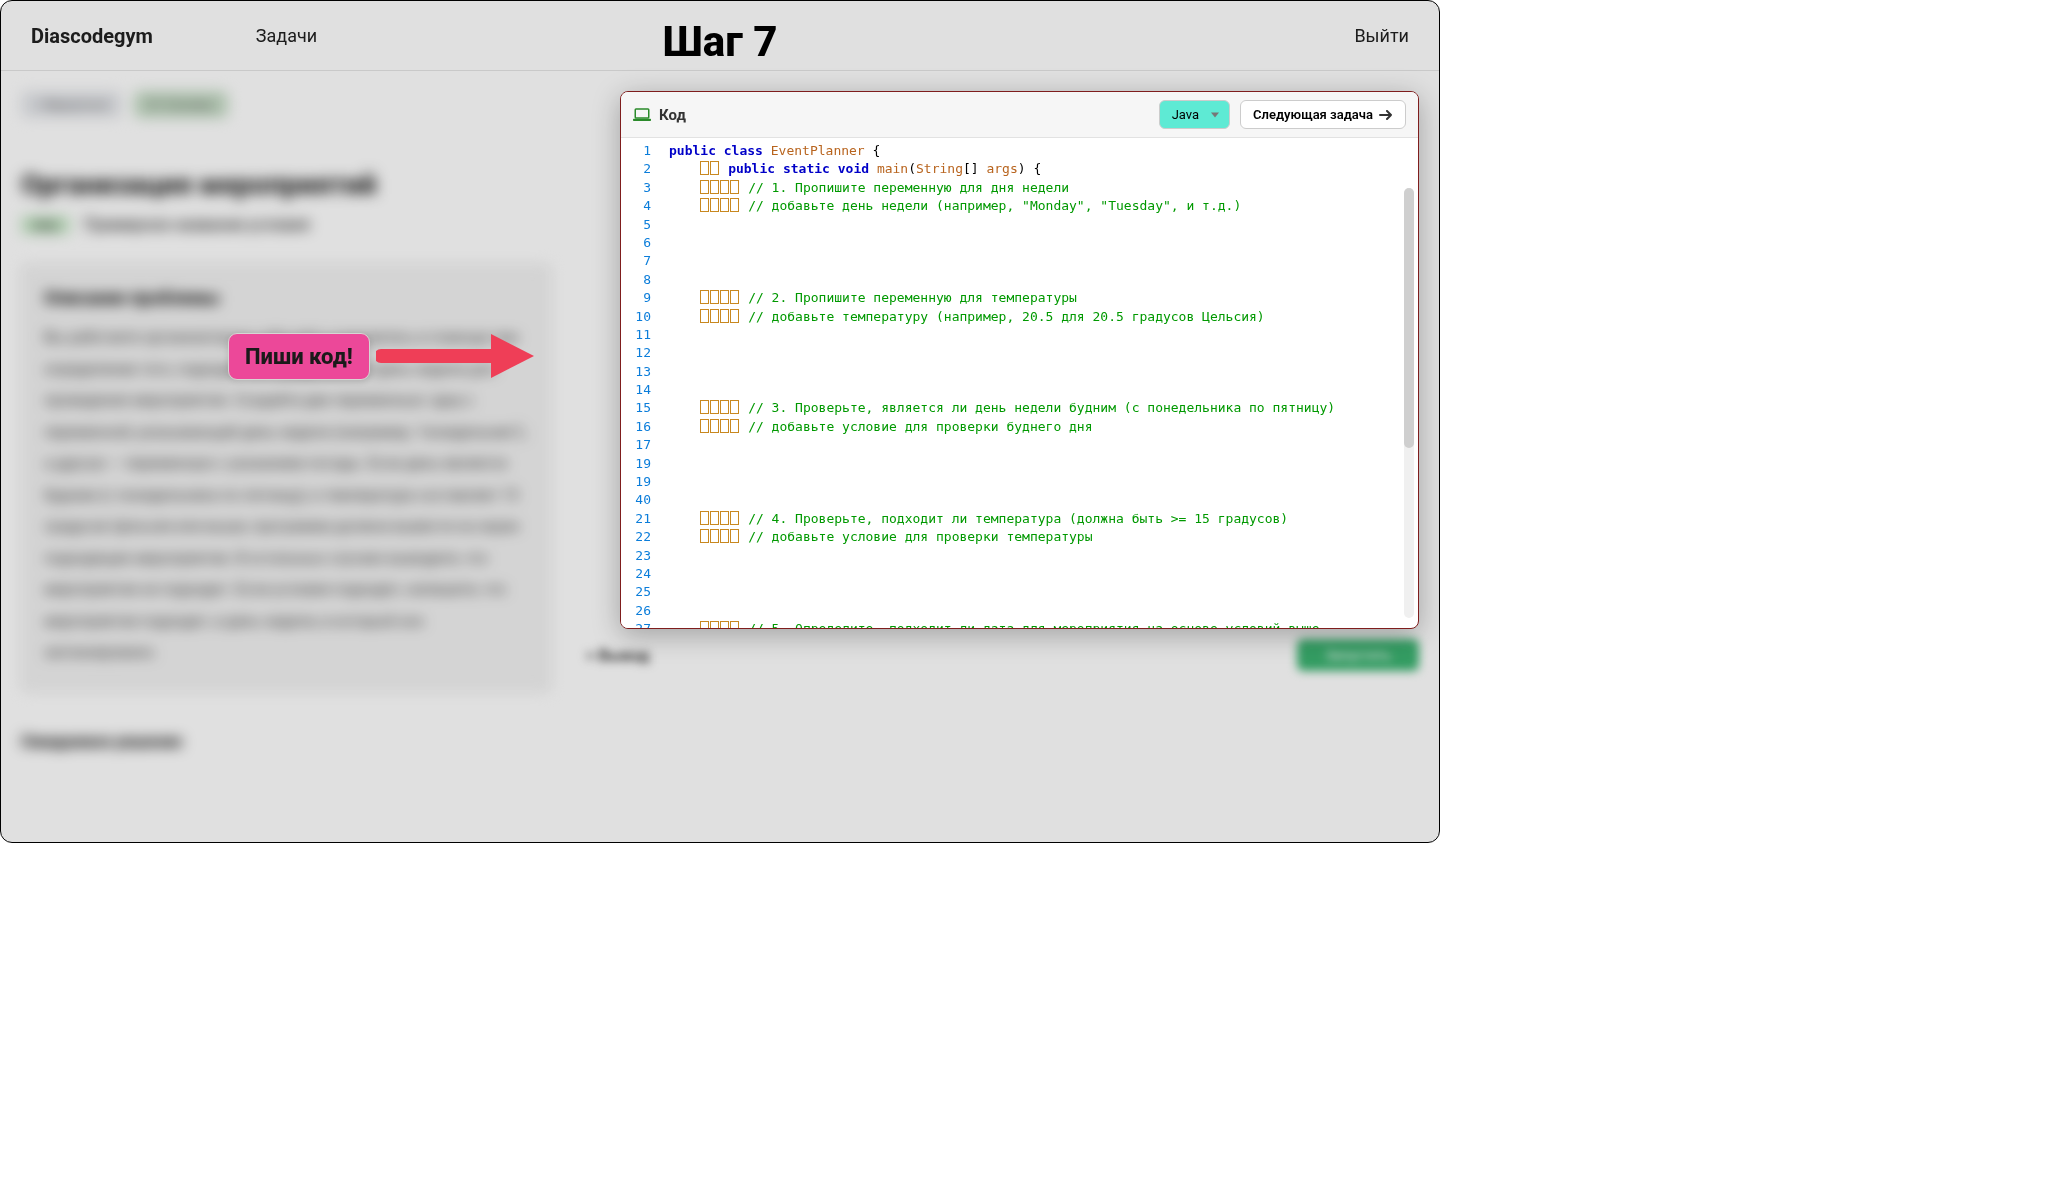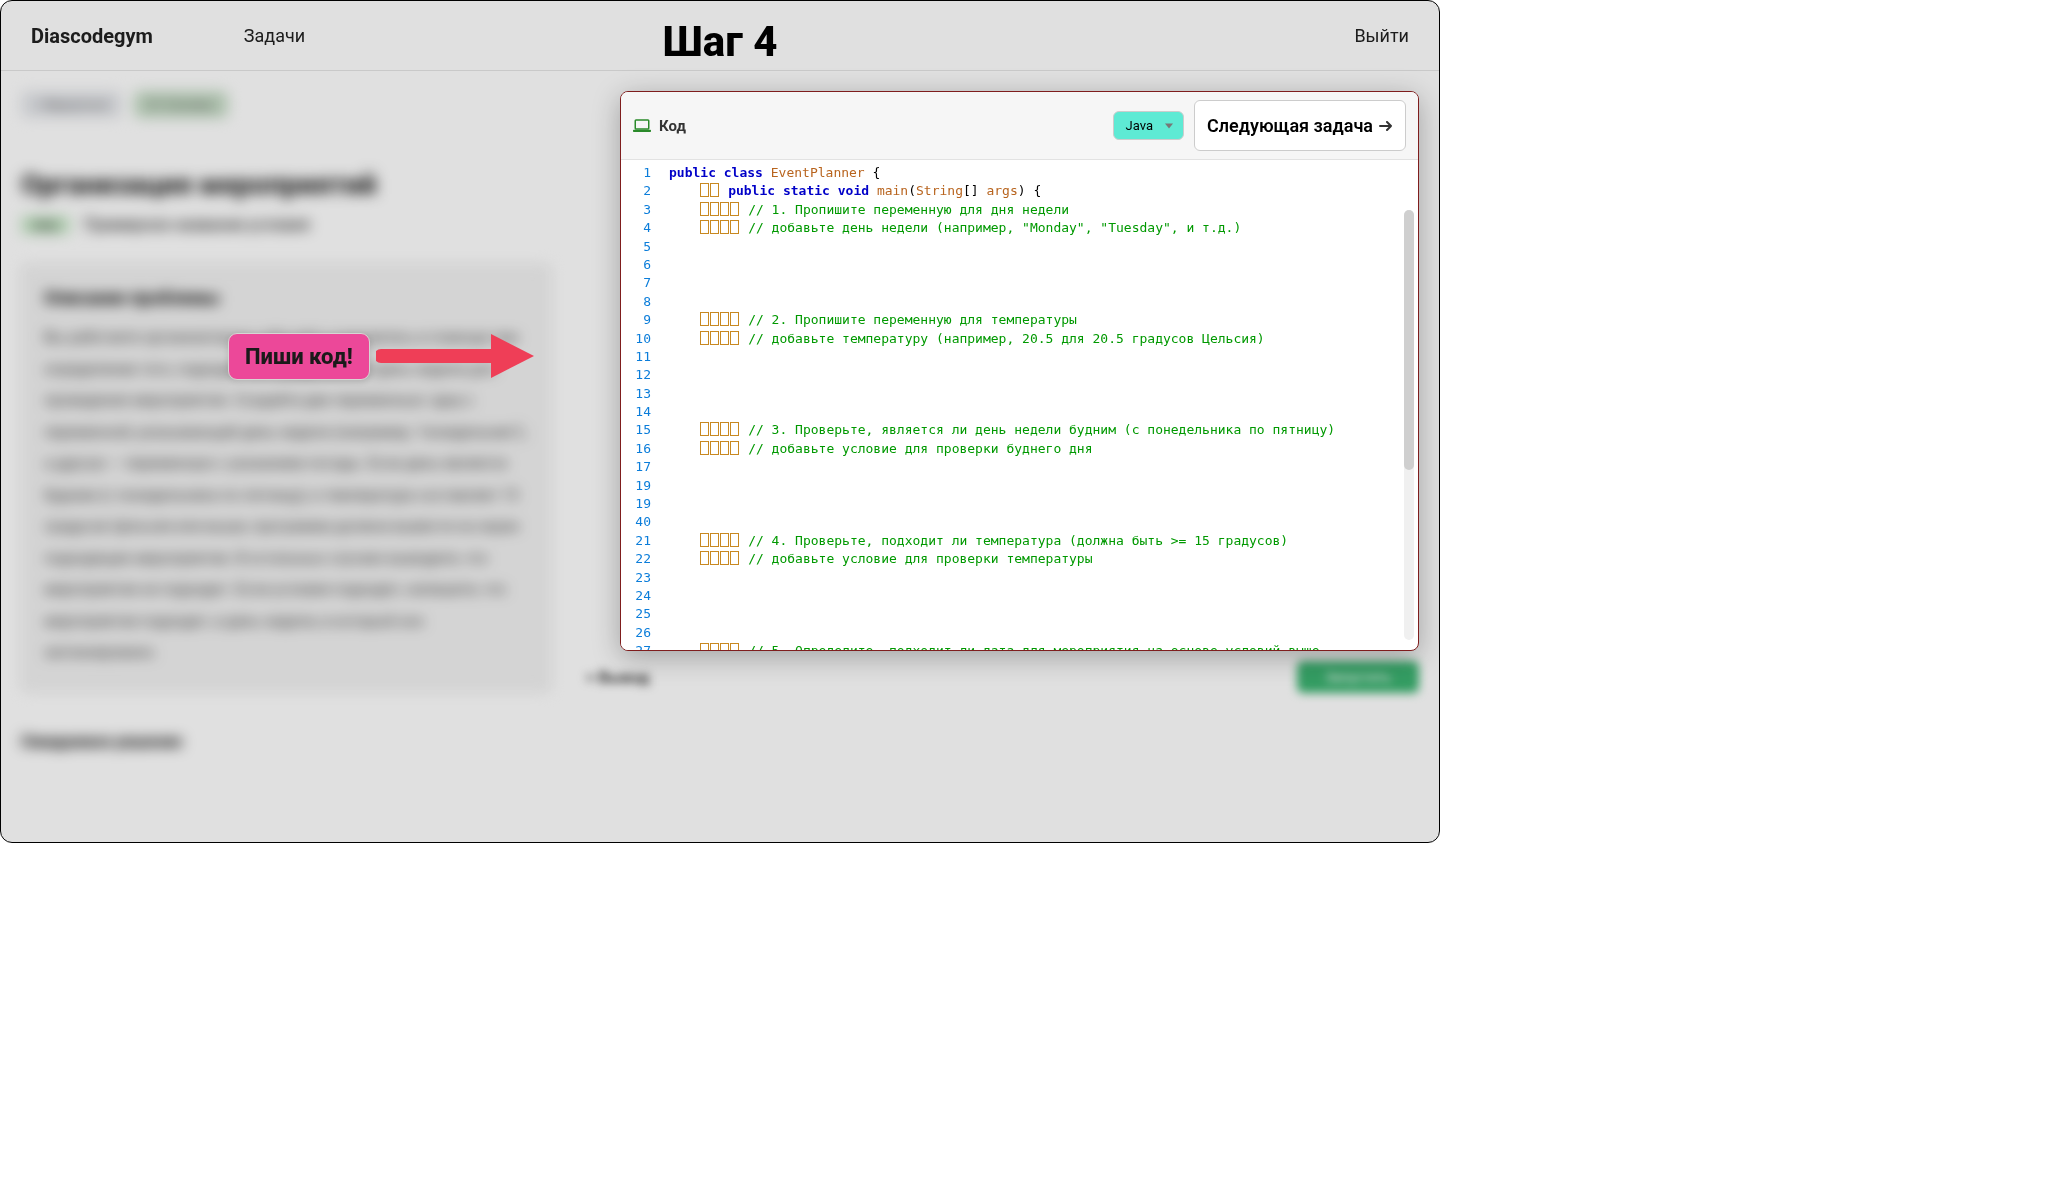--- a/index.html
+++ b/index.html
@@ -22,21 +22,21 @@
 }
 .header {
   display: flex;
   align-items: center;
   height: 70px;
   padding: 0 30px;
   border-bottom: 1px solid #e5e5e5;
   gap: 43px;
 }
 .brand { font-weight: 700; font-size: 20px; color: #222; }
-.nav-tasks { margin-left: 48px; font-size: 18px; color: #222; cursor: pointer; }
+.nav-tasks { margin-left: 60px; font-size: 18px; color: #222; cursor: pointer; }
 .title-step {
   position: absolute;
   left: 50%;
   top: 16px;
   transform: translateX(-50%);
   font-weight: 800;
   font-size: 42px;
   color: #000;
   z-index: 6;
 }
@@ -120,22 +120,22 @@
   border-left: 4px solid transparent;
   border-right: 4px solid transparent;
   border-top: 5px solid #777;
   transform: translateY(-50%);
 }
 .next-btn {
   margin-left: 10px;
   background: #fff;
   border: 1px solid #ccc;
   border-radius: 6px;
-  padding: 14px 12px;
-  font-size: 18px;
+  padding: 6px 12px;
+  font-size: 13px;
   font-weight: 600;
   display: flex;
   align-items: center;
   gap: 6px;
   cursor: pointer;
 }
 .editor {
   display: flex;
   font-family: "SF Mono", Menlo, Consolas, monospace;
   font-size: 13px;
@@ -227,21 +227,21 @@
 </head>
 <body>
 
 <div class="dim-overlay"></div>
 
 <div class="header">
   <div class="brand">Diascodegym</div>
   <div class="nav-tasks">Задачи</div>
   <div class="logout">Выйти</div>
 </div>
-<div class="title-step">Шаг 4</div>
+<div class="title-step">Шаг 7</div>
 
 <div class="main">
   <div class="left-col">
     <div class="blur-wrap">
       <div class="breadcrumb-row">
         <div class="bc-chip">&lt; Вернуться</div>
         <div class="bc-chip active">01 Основы</div>
       </div>
       <h1 class="title-h1">Организация мероприятий</h1>
       <div class="subtitle-row">

